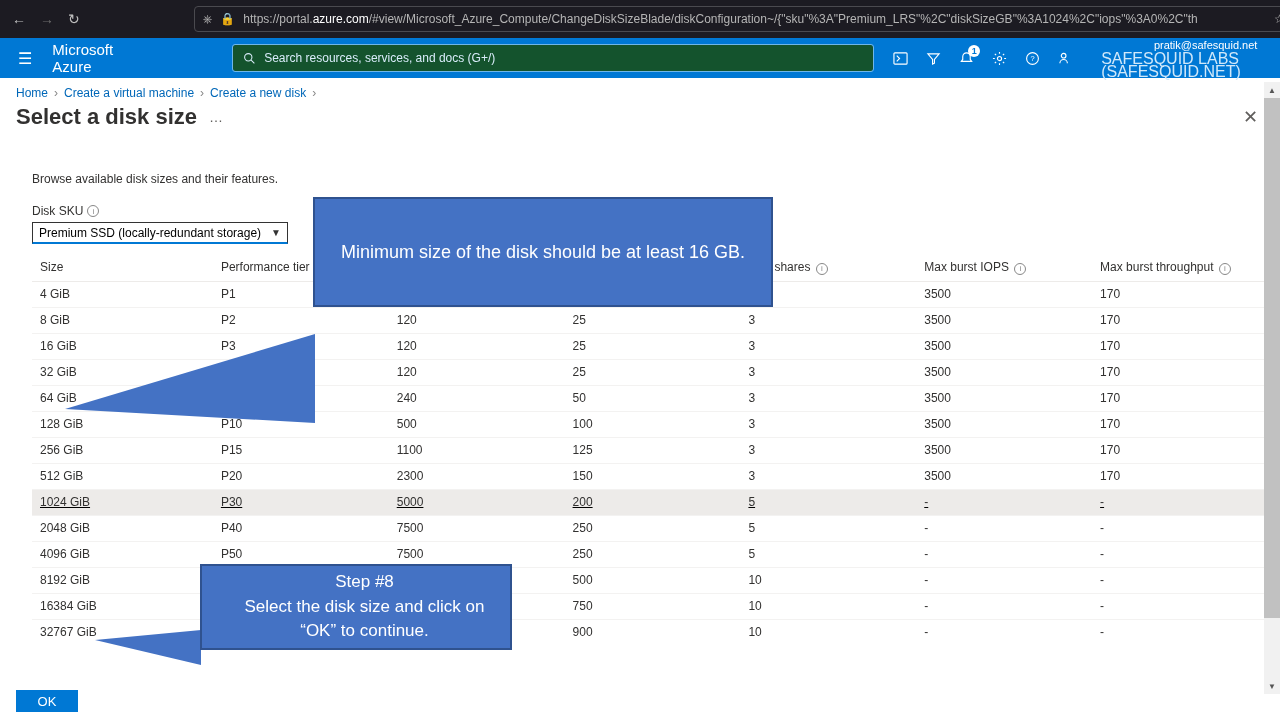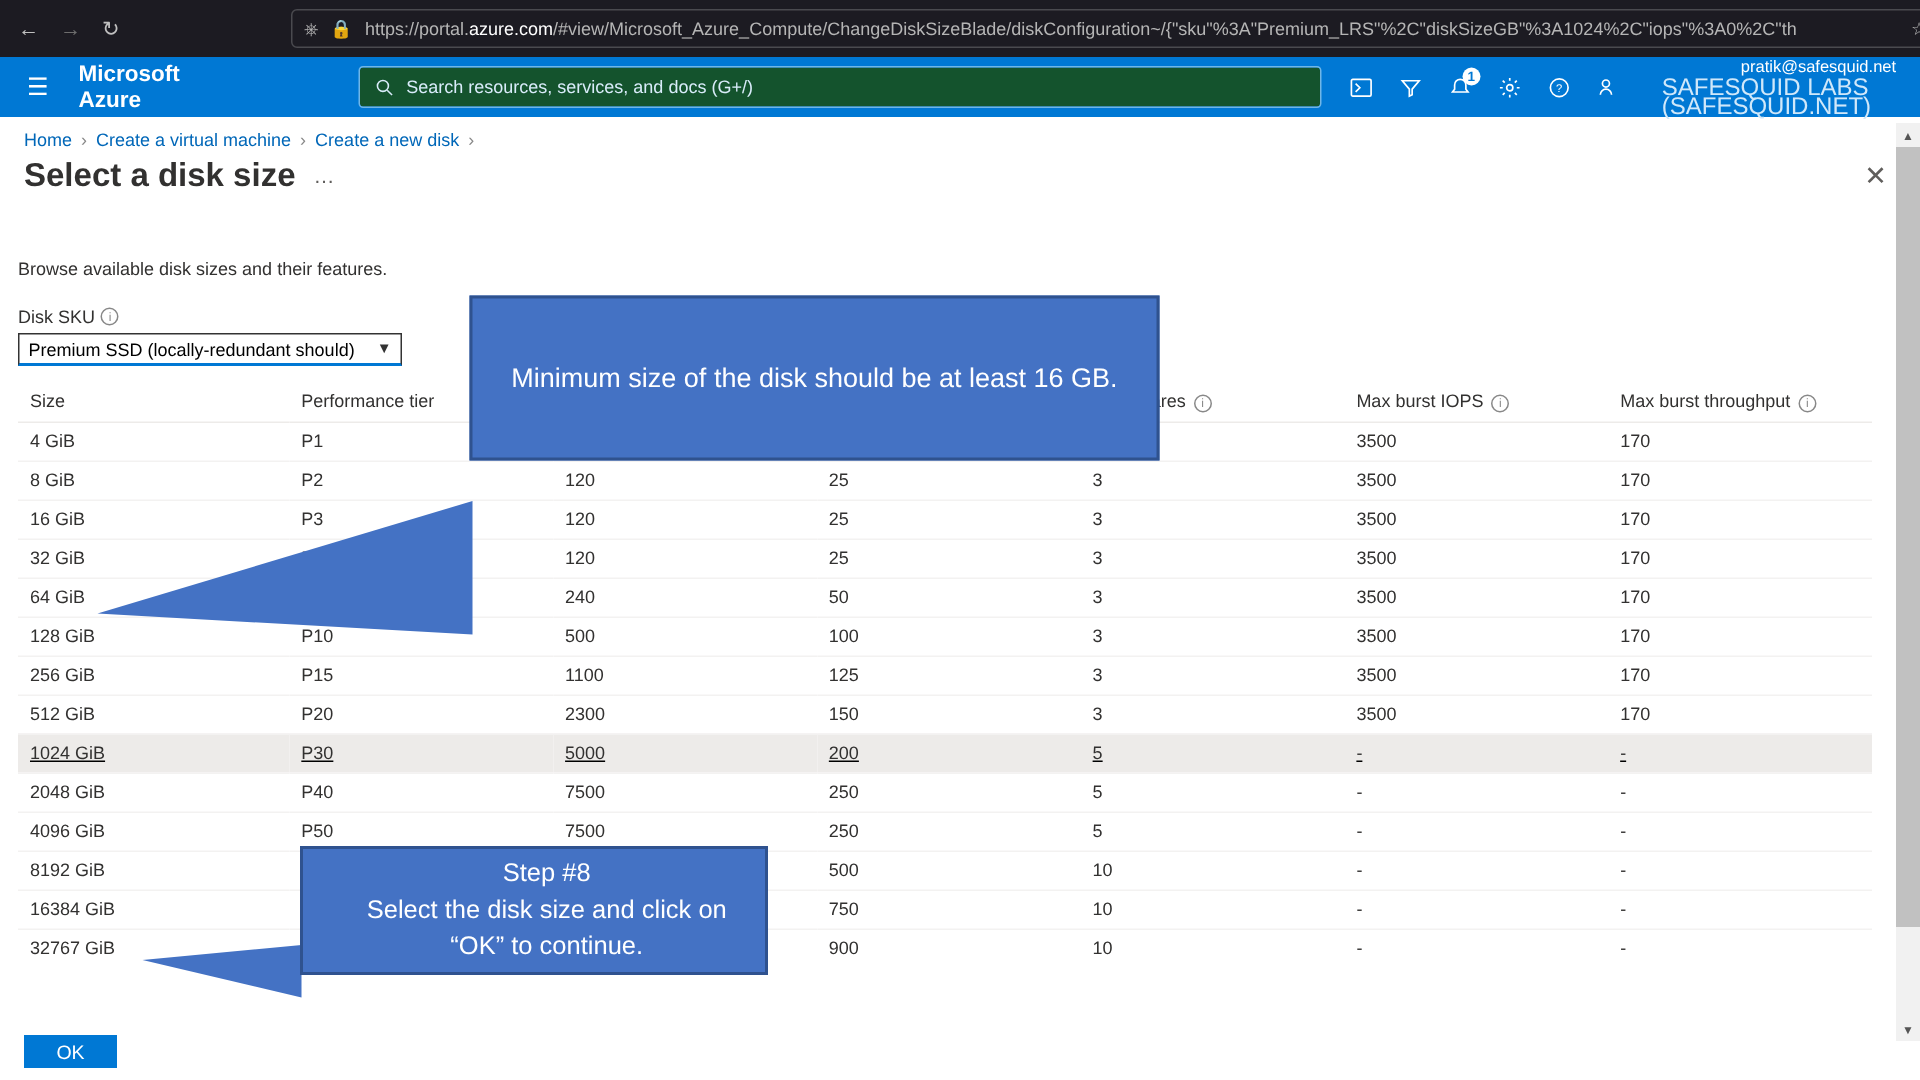--- a/index.html
+++ b/index.html
@@ -10,42 +10,42 @@
   .nav-btn { color:#c0c0c0; font-size:14px; }
   .nav-btn.disabled { color:#6d6d6d; }
   .url-bar { flex:0 0 1100px; height:26px; background:#1c1b22; border:1px solid #4a4a4f; border-radius:4px; display:flex; align-items:center; padding:0 8px; gap:8px; margin-left:100px; }
   .url-bar .shield, .url-bar .lock, .url-bar .star { color:#b5b5b5; font-size:12px; }
   .url-text { color:#b5b5b5; font-size:12px; flex:1; white-space:nowrap; overflow:hidden; }
   .url-text .host { color:#fff; }
 
   
   .az-header { height:40px; background:#0078d4; display:flex; align-items:center; color:#fff; padding:0 18px; gap:20px; font-size:13px; }
   .hamburger { font-size:16px; }
-  .brand { font-weight:700; font-size:15px; }
+  .brand { font-weight:400; font-size:15px; }
   .az-search { margin-left:100px; flex:0 0 640px; height:26px; background:#14532d; border-radius:2px; display:flex; align-items:center; padding:0 10px; gap:8px; color:#d9ecfa; font-size:12px; outline:1px solid #6fb6e8; }
   .az-search svg { width:13px; height:13px; fill:#d9ecfa; }
   .az-icons { margin-left:auto; display:flex; align-items:center; gap:18px; }
   .az-icons .ico { position:relative; width:16px; height:16px; display:flex; align-items:center; justify-content:center; }
   .az-icons svg { width:16px; height:16px; fill:#fff; }
   .badge1 { position:absolute; top:-5px; right:-6px; background:#fff; color:#0078d4; font-size:9px; font-weight:700; border-radius:50%; width:12px; height:12px; display:flex; align-items:center; justify-content:center; }
   .az-user { display:flex; flex-direction:column; align-items:flex-end; font-size:11px; line-height:13px; margin-left:10px; }
   .az-user .sub { font-size:16px; color:#d0e8fa; text-transform:uppercase; }
   .az-avatar { width:24px; height:24px; border-radius:50%; background:#fef9c3; color:#0078d4; font-size:10px; display:flex; align-items:center; justify-content:center; font-weight:400; margin-left:8px; }
 
   
   .crumb-row { padding:8px 16px 4px; display:flex; gap:6px; font-size:12px; color:#0067b8; }
   .crumb-row .crumb { cursor:pointer; }
   .crumb-row .sep { color:#888; }
   .title-row { display:flex; align-items:center; padding:0 16px 8px; }
   .title-row h1 { font-size:22px; font-weight:600; color:#323130; }
   .title-row .dots { margin-left:12px; color:#605e5c; font-size:14px; }
   .close-x { margin-left:auto; color:#605e5c; font-size:18px; padding-right:6px; }
 
   
-  .body { padding:0 12px; position:relative; }
+  .body { padding:0 32px; position:relative; }
   .desc { font-size:12px; color:#323130; margin:34px 0 18px; }
   .sku-lbl { font-size:12px; color:#323130; display:flex; align-items:center; gap:4px; }
   .info-i { width:12px; height:12px; border:1px solid #888; border-radius:50%; font-size:8px; color:#888; display:inline-flex; align-items:center; justify-content:center; }
   .sku-sel { width:256px; height:22px; border:1px solid #333; border-bottom:2px solid #0078d4; font-size:12px; padding:0 6px; display:flex; align-items:center; justify-content:space-between; margin:4px 0 10px; }
   .sku-sel .chev { font-size:10px; color:#333; }
 
   table.disk { width:1236px; border-collapse:collapse; font-size:12px; }
   table.disk th { text-align:left; font-weight:400; color:#323130; padding:6px 8px; border-bottom:1px solid #edebe9; white-space:nowrap; }
   table.disk th .info-i { margin-left:2px; }
   table.disk td { padding:5px 8px; color:#323130; border-top:1px solid #f3f2f1; }
@@ -162,21 +162,21 @@
 </div>
 
 <div class="body">
   <div class="desc">Browse available disk sizes and their features.</div>
 
   <div class="sku-lbl">
     <span>Disk SKU</span>
     <span class="info-i">i</span>
   </div>
   <div class="sku-sel">
-    <span>Premium SSD (locally-redundant should)</span>
+    <span>Premium SSD (locally-redundant storage)</span>
     <span class="chev">▼</span>
   </div>
 
   <table class="disk">
     <thead>
         <tr>
       <th class="col-size">Size</th>
       <th class="col-tier">Performance tier</th>
       <th class="col-diops"><span>Provisioned IOPS</span></th>
       <th class="col-dtp"><span>Provisioned throughput</span></th>

